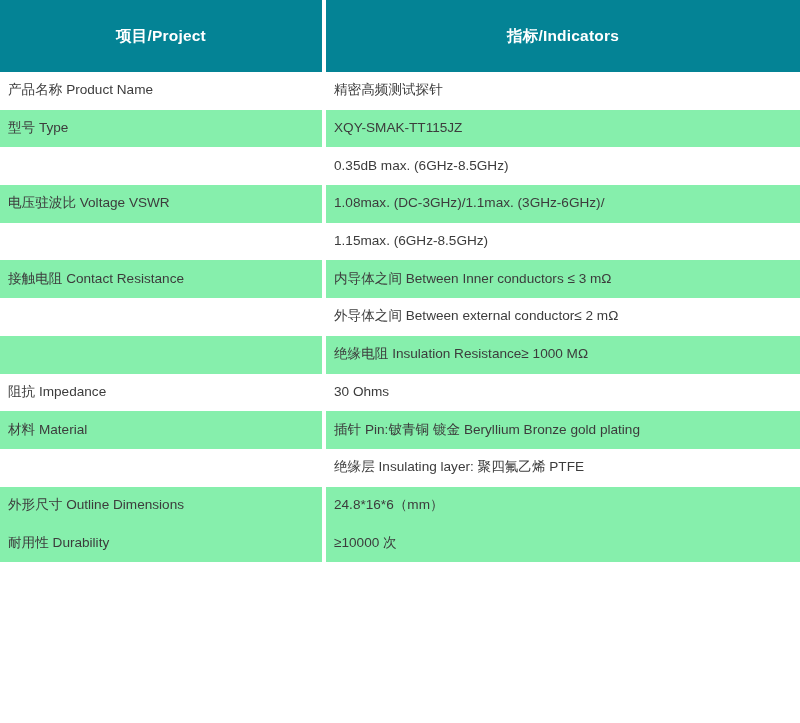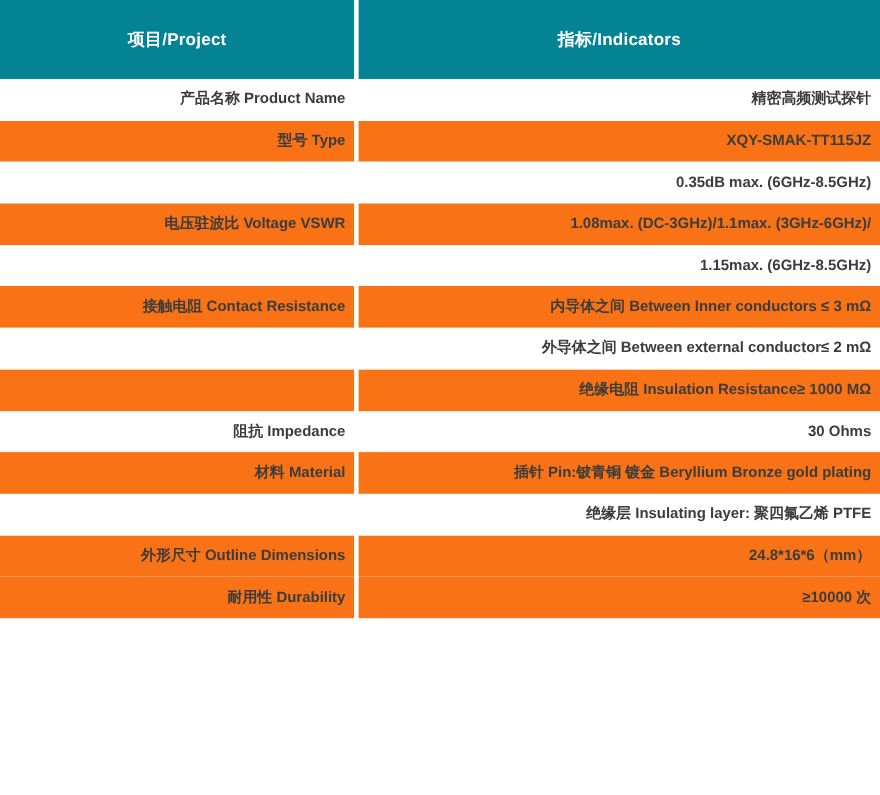--- a/index.html
+++ b/index.html
@@ -34,40 +34,39 @@
     padding: 17px;
     letter-spacing: 0.2px;
   }
   .head-row th.gap-cell {
     background: #ffffff;
   }
 
   .spec-table td {
     height: 37.7px;
     padding: 0 8px;
-    text-align: right;
+    text-align: left;
     vertical-align: middle;
     font-size: 13.6px;
     color: #3c3c3c;
     line-height: 1.25;
     white-space: nowrap;
     overflow: hidden;
-    font-weight: bold;
   }
   .spec-table td.gap-cell {
     background: #ffffff !important;
     padding: 0;
   }
 
   tr.band-tint td { background: #cfe4e8; }
   tr.band-plain td { background: #ffffff; }
 
   .cell-empty { font-size: 0; }
 </style>
-<style>.head-row th{background:#048395;color:#ffffff;}.head-row th.gap-cell{background:#ffffff;}tr.band-tint td{background:#f97316;}tr.band-plain td{background:#ffffff;}.spec-table td{color:#3c3c3c;}.spec-table td.gap-cell{background:#ffffff !important;}</style></head>
+<style>.head-row th{background:#048395;color:#ffffff;}.head-row th.gap-cell{background:#ffffff;}tr.band-tint td{background:#86efac;}tr.band-plain td{background:#ffffff;}.spec-table td{color:#3c3c3c;}.spec-table td.gap-cell{background:#ffffff !important;}</style></head>
 <body>
 
 <table class="spec-table">
   <colgroup>
     <col class="col-project">
     <col class="col-gap">
     <col class="col-ind">
   </colgroup>
   <thead>
     <tr class="head-row">

